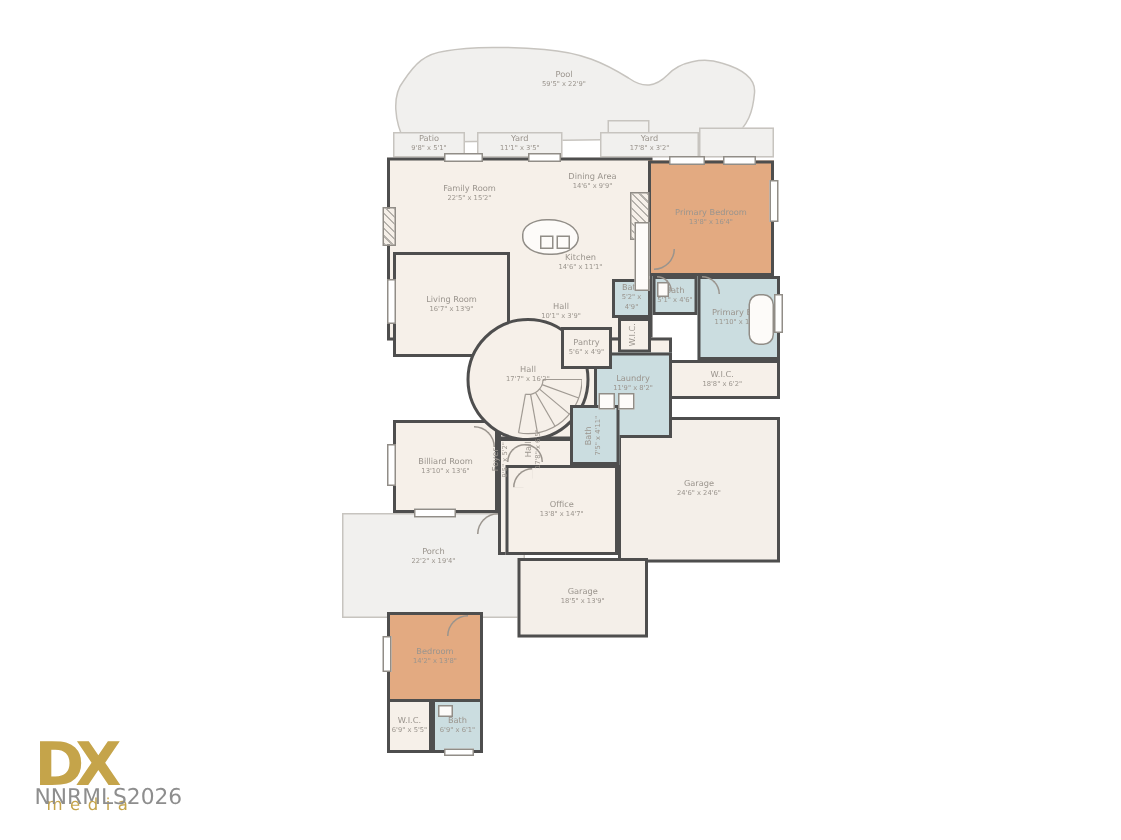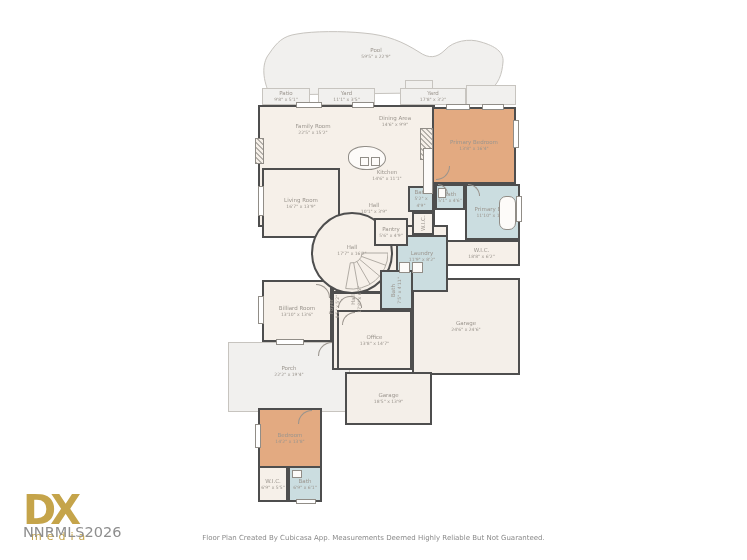--- a/index.html
+++ b/index.html
@@ -258,15 +258,14 @@
   <div class="abs door" style="left:318px;top:342px;width:14px;height:14px;"></div>
 
   <div class="abs" style="left:13px;top:470px;width:170px;height:90px;text-decoration:underline;">
     <div class="abs logo-dx" style="left:10px;top:20px;">
       <span>DX</span>
     </div>
     <div class="abs logo-media" style="left:18px;top:61px;">media</div>
     <div class="abs mls" style="left:0;top:55px;padding-left:10px;">NNRMLS2026</div>
   </div>
 
-  <div class="abs caption" style="left:0;top:534px;">Floor Plan Created By Cubicasa App. Measurements Deemed Highly Reliable But Not Guaranteed.</div>
 
 </div>
 
 </body></html>

